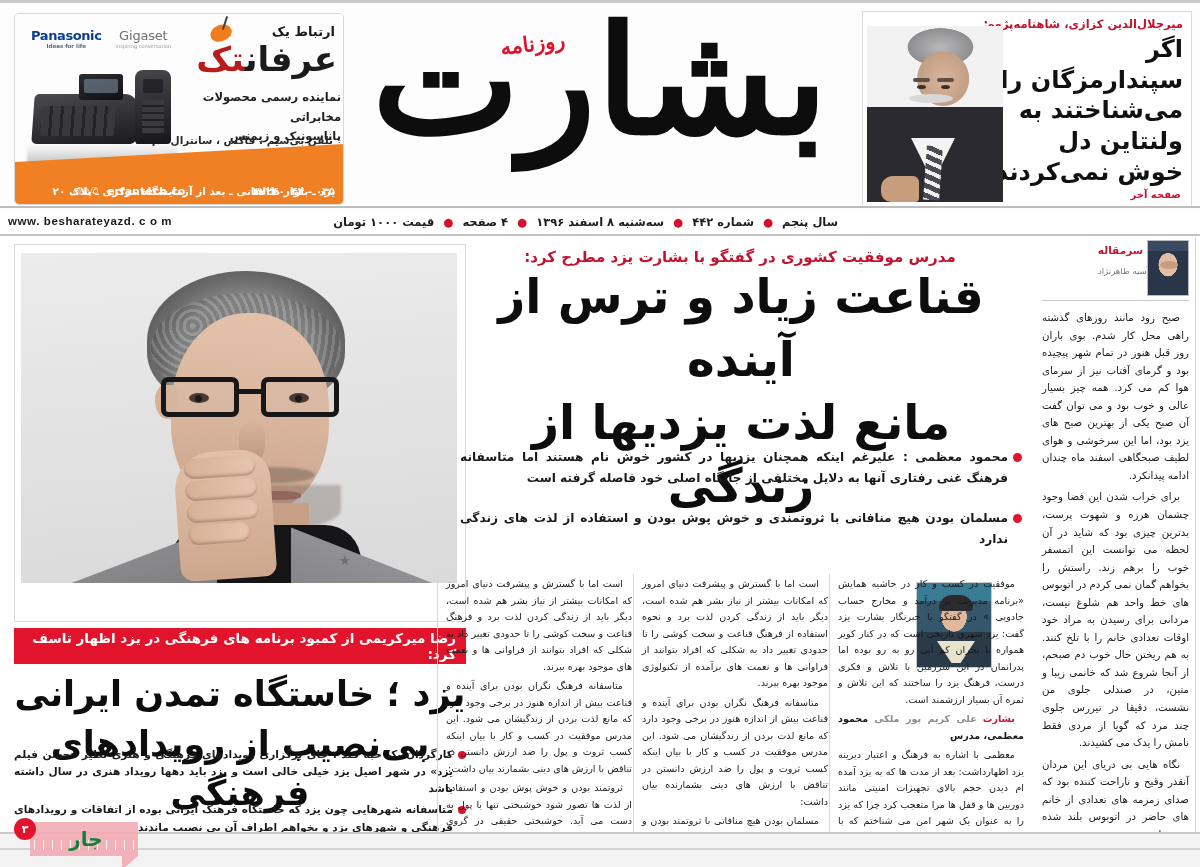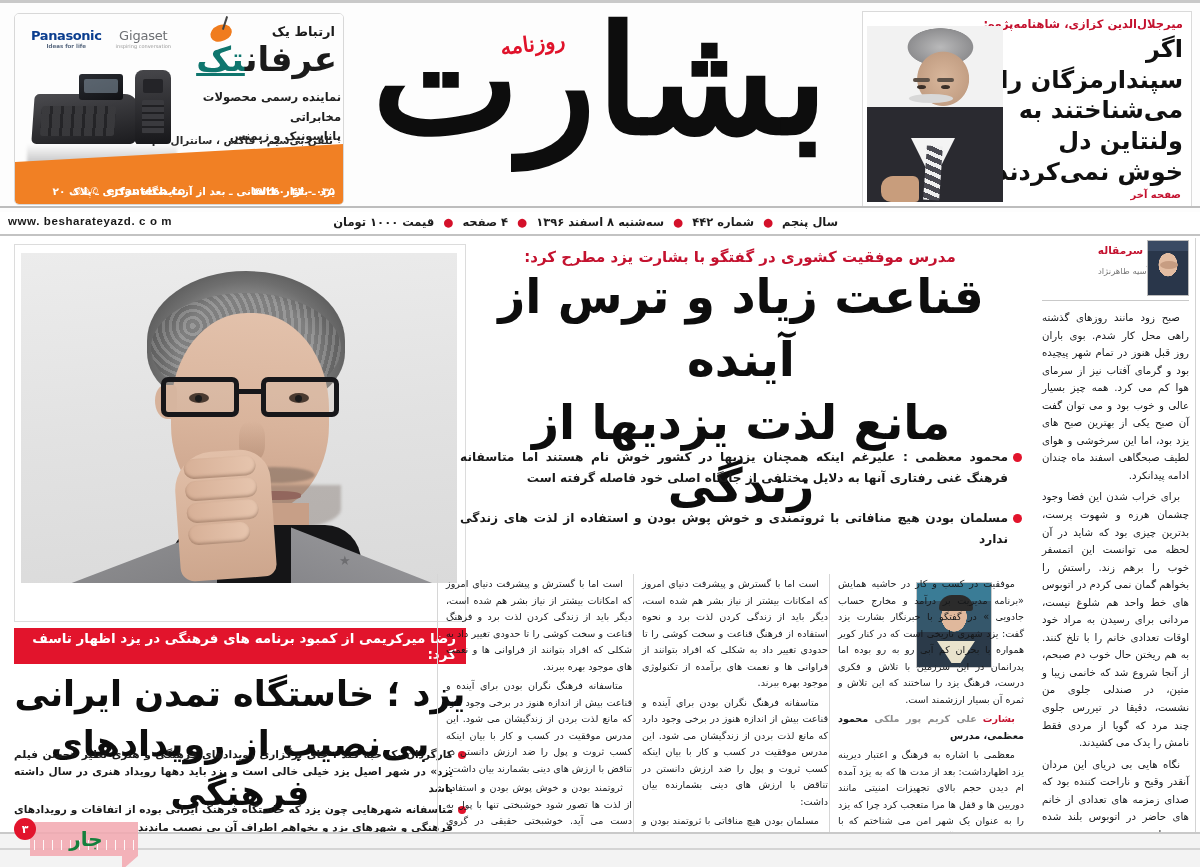--- a/index.html
+++ b/index.html
@@ -54,21 +54,21 @@
   }
   .ad-dish .arm {
     position:absolute; left:17px; top:0px; width:2px; height:14px;
     background:#444; transform: rotate(18deg);
   }
   .ad-brand {
     position: absolute; right: 8px; top: 28px;
     font-size: 34px; font-weight: 900; color: #1b1b1b;
     letter-spacing: -2px; line-height: 1;
   }
-  .ad-brand .sq { color:#0f766e;text-decoration:underline; }
+  .ad-brand .sq { color:#b91c1c; }
   .ad-sub {
     position: absolute; right: 4px; top: 74px;
     width: 175px;
     text-align: right;
     font-size: 11.5px; font-weight: bold; color: #1f1f1f;
     line-height: 1.7;
   }
   .ad-services {
     position: absolute; right: 12px; top: 120px;
     font-size: 10.5px; color: #2a2a2a; font-weight: 600;

